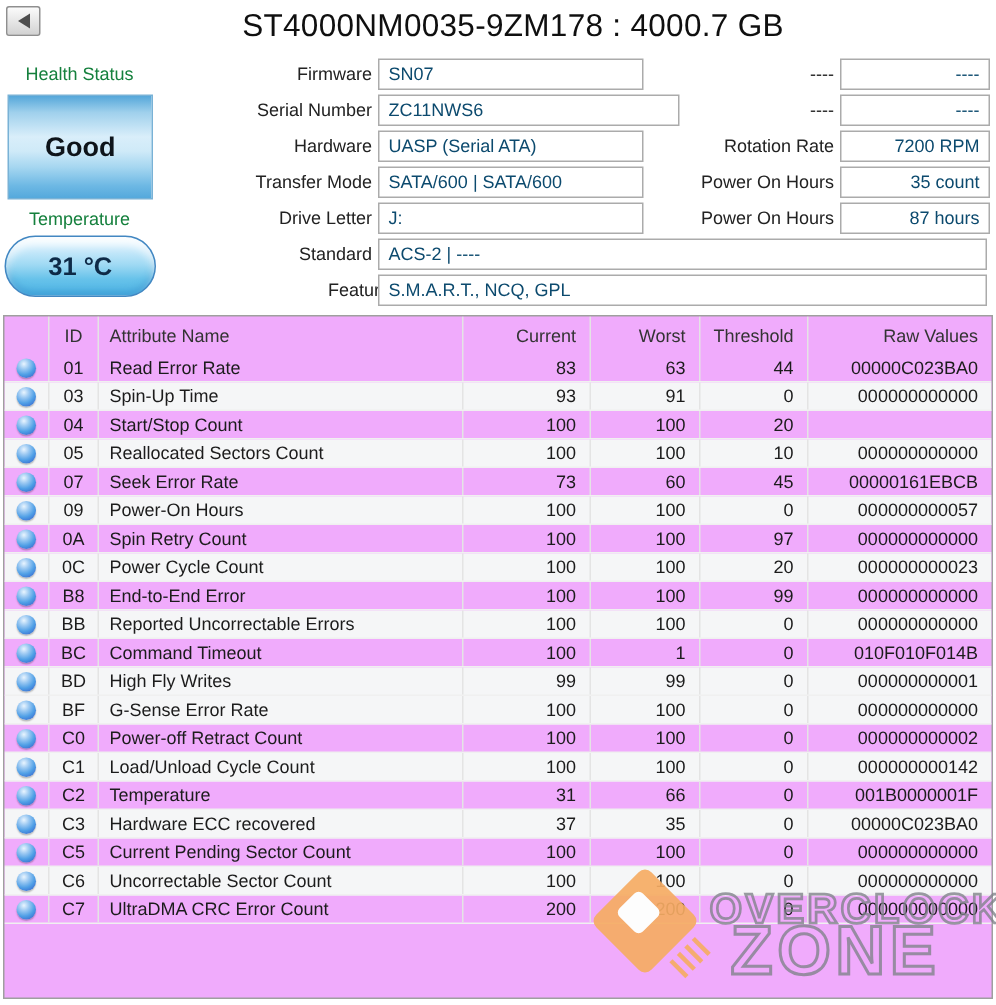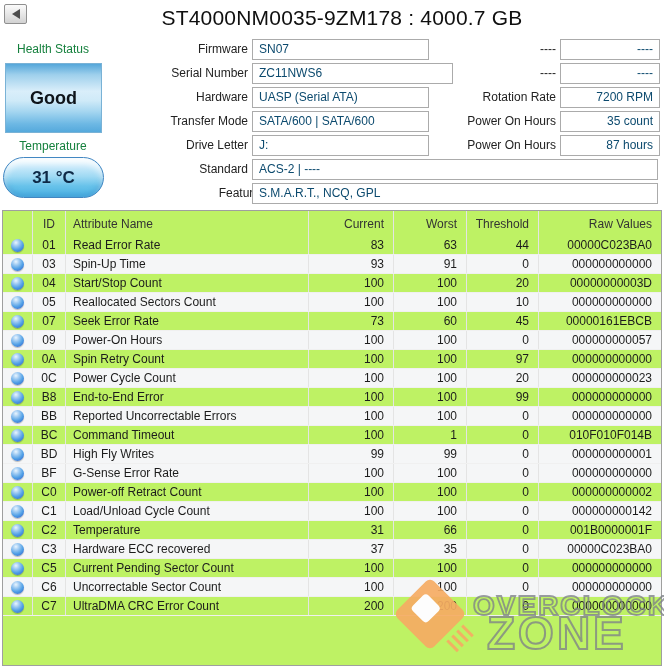--- a/index.html
+++ b/index.html
@@ -41,21 +41,21 @@
   .ilabel{position:absolute;height:21px;line-height:21px;font-size:12px;color:#222;text-align:right;white-space:nowrap;}
   .ibox{
     position:absolute;height:21px;line-height:19px;font-size:12px;color:#0c4a6e;
     background:#fff;border:1px solid #ababab;box-sizing:border-box;padding:0 6px;
     white-space:nowrap;overflow:hidden;
   }
   .ibox.right{text-align:right;}
   
   .panel{
     position:absolute;left:2px;top:210px;width:660px;height:456px;box-sizing:border-box;
-    border:1px solid #9f9f9f;background:#bef264;overflow:hidden;
+    border:1px solid #9f9f9f;background:#f0abfc;overflow:hidden;
   }
   .trow{display:grid;grid-template-columns:30px 33px 243px 85px 73px 72px 1fr;align-items:center;}
   .thead{height:25px;font-size:12px;color:#333;}
   .tdata{height:19px;font-size:12px;color:#1c1c1c;border-bottom:1px solid #f0f0f0;box-sizing:border-box;cursor:default;}
   .tdata.stripe{background:#f5f6f7;}
   .cell{height:100%;display:flex;align-items:center;box-sizing:border-box;border-right:1px solid #e4e4e4;overflow:hidden;white-space:nowrap;}
   .cell.last{border-right:none;}
   .cell.c-id{justify-content:center;}
   .cell.c-name{padding-left:7px;justify-content:flex-start;}
   .cell.c-num{justify-content:flex-end;padding-right:9px;}
@@ -151,21 +151,20 @@
       </div>
       <div class="trow tdata">
         <div class="cell">
           <span class="orb"></span>
         </div>
         <div class="cell c-id">04</div>
         <div class="cell c-name">Start/Stop Count</div>
         <div class="cell c-num">100</div>
         <div class="cell c-num">100</div>
         <div class="cell c-num">20</div>
-        <div class="cell c-num last">00000000003D</div>
       </div>
       <div class="trow tdata stripe">
         <div class="cell">
           <span class="orb"></span>
         </div>
         <div class="cell c-id">05</div>
         <div class="cell c-name">Reallocated Sectors Count</div>
         <div class="cell c-num">100</div>
         <div class="cell c-num">100</div>
         <div class="cell c-num">10</div>

